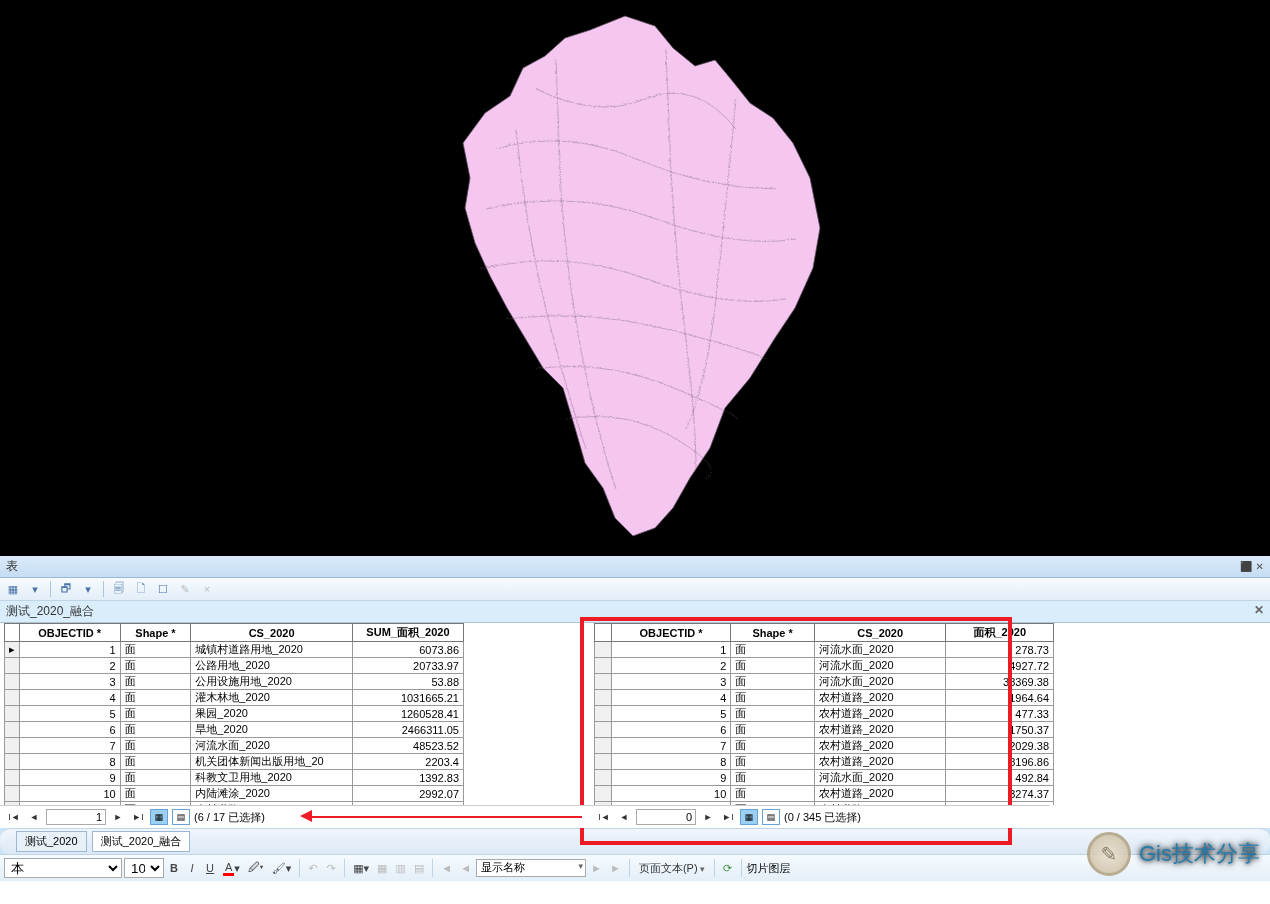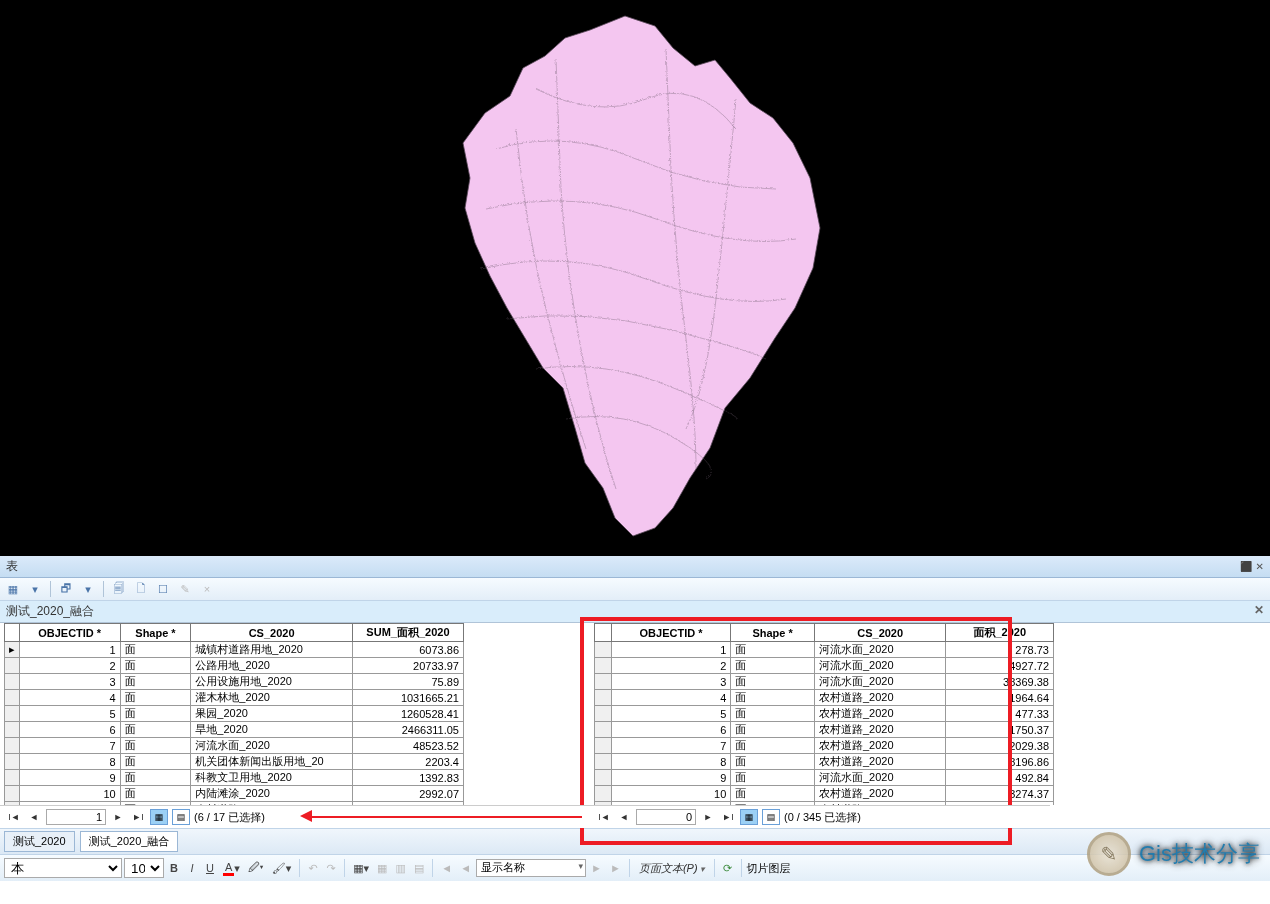--- a/index.html
+++ b/index.html
@@ -23,29 +23,29 @@
 td.sel { width: 14px; background: #f0f0f0; border:1px solid #999;}
 td.r { text-align: right; }
 .redbox { position: absolute; border: 4px solid #ed1c24; pointer-events: none; }
 .arrow-line { position: absolute; height: 2px; background: #ed1c24; }
 .arrow-head { position: absolute; width: 0; height: 0; border-top: 6px solid transparent; border-bottom: 6px solid transparent; border-right: 12px solid #ed1c24; }
 .nav-row { background:#fff; border-top:1px solid #ccc; padding: 3px 6px; display:flex; align-items:center; gap:4px; font-size:11px;}
 .nav-btn { width:16px; height:16px; display:inline-flex; align-items:center; justify-content:center; color:#333; cursor:pointer; font-size:9px;}
 .nav-input { width:60px; height:16px; border:1px solid #aaa; text-align:right; padding:0 3px; font-size:11px;}
 .nav-icon { width:18px; height:16px; border:1px solid #6aa0d8; display:inline-flex; align-items:center; justify-content:center; font-size:9px;}
 .nav-icon.active{background:#9bd0f5;}
-.tabs-row { background: linear-gradient(#f0f6fc,#dce9f5); padding: 2px 4px; border-top:1px solid #c0d4e8;}
+.tabs-row { background: linear-gradient(#f0f6fc,#dce9f5); padding: 2px 16px; border-top:1px solid #c0d4e8;border-radius:10px;}
 .tab { display:inline-block; padding:2px 8px; border:1px solid #9bb7d5; background:#fff; margin-right:2px; font-size:11px; cursor:pointer;}
 .tab.inactive { background:#e8f0f8;}
 .bottom-toolbar { background: linear-gradient(#f6fbff,#e3eef8); border-top:1px solid #c0d4e8; padding:3px 4px; display:flex; align-items:center; gap:2px; font-size:11px; white-space:nowrap;}
 .bt-sel { border:1px solid #aaa; height:20px; padding:0 2px; background:#fff;}
 .bt-btn { min-width:16px; height:18px; padding:0 3px; display:inline-flex; align-items:center; justify-content:center; cursor:pointer; color:#444;}
 .bt-dd { height:18px; border:1px solid #aaa; padding:0 14px 0 4px; background:#fff; position:relative;}
 .bt-dd::after{content:"▾"; position:absolute; right:2px; top:1px; font-size:9px; color:#666;}
-.bt-link { padding:0 4px; color:#333; cursor:pointer;font-style:italic;}
+.bt-link { padding:0 4px; color:#333; cursor:pointer;}
 .bt-link::after{content:" ▾"; font-size:9px; color:#666;}
 .bt-vs { width:1px; height:18px; background:#c0d4e8; margin:0 3px;}
 .watermark { position:absolute; right:10px; bottom:28px; display:flex; align-items:center; gap:8px; opacity:0.85;}
 .watermark .circ{width:44px;height:44px;border-radius:50%;background:radial-gradient(#e8e0d0,#c8b898);border:3px solid #b0a080;display:flex;align-items:center;justify-content:center;font-size:20px;color:#7a6a4a;}
 .watermark .txt{color:#0369a1; font-size:22px; text-shadow:0 0 4px #000, 0 0 8px #000; font-weight:500;}
 </style>
 </head>
 <body>
 
 <div class="map-area">
@@ -122,21 +122,21 @@
               <td class="r">2</td>
               <td>面</td>
               <td>公路用地_2020</td>
               <td class="r">20733.97</td>
             </tr>
             <tr>
               <td class="sel"></td>
               <td class="r">3</td>
               <td>面</td>
               <td>公用设施用地_2020</td>
-              <td class="r">75.89</td>
+              <td class="r">53.88</td>
             </tr>
             <tr>
               <td class="sel"></td>
               <td class="r">4</td>
               <td>面</td>
               <td>灌木林地_2020</td>
               <td class="r">1031665.21</td>
             </tr>
             <tr>
               <td class="sel"></td>

